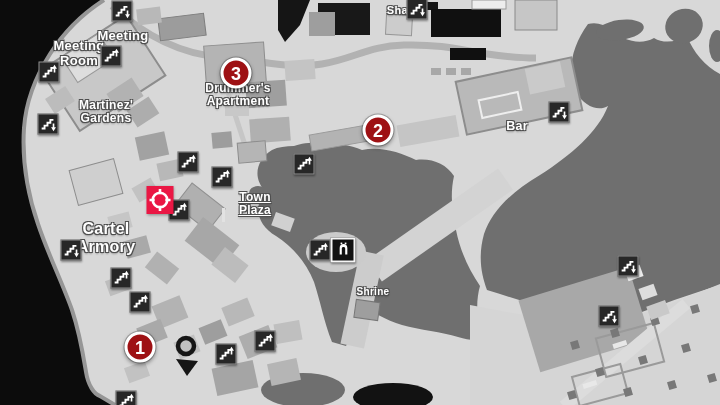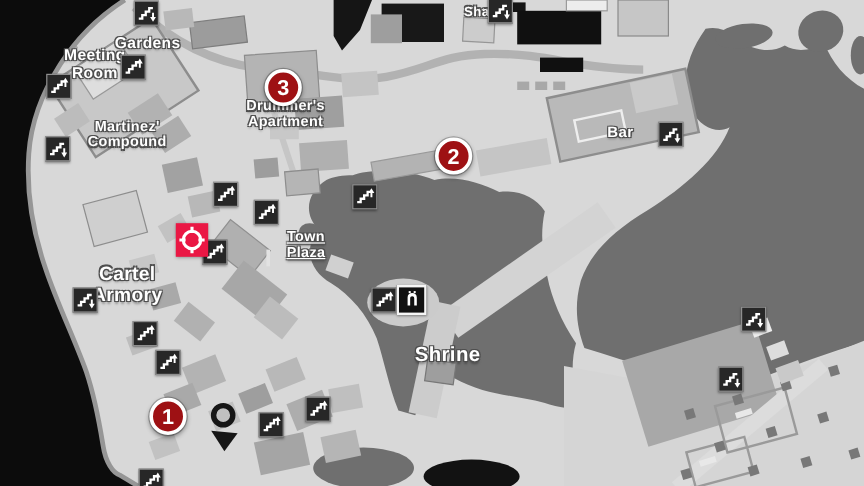--- a/index.html
+++ b/index.html
@@ -141,34 +141,34 @@
     <rect x="275" y="322" width="26" height="20" fill="#bfbfbf" transform="rotate(-10 288 332)"></rect>
     <rect x="214" y="364" width="42" height="28" fill="#a5a5a5" transform="rotate(-12 235 378)"></rect>
     <rect x="269" y="361" width="30" height="22" fill="#b5b5b5" transform="rotate(-12 284 372)"></rect>
     <rect x="126" y="364" width="22" height="16" fill="#c2c2c2" transform="rotate(-20 137 372)"></rect>
 
     <path d="M0,0 L104,0 C82,14 64,32 50,54 C36,76 26,100 24,128 C22,158 27,192 38,224 C48,254 62,282 72,310 C80,334 84,360 86,372 C88,385 94,394 100,396 L115,405 L0,405 Z" fill="#0c0c0c"></path>
     <path d="M104,0 C82,14 64,32 50,54 C36,76 26,100 24,128 C22,158 27,192 38,224 C48,254 62,282 72,310 C80,334 84,360 86,372 C88,385 94,394 100,396 L115,405" stroke="#969696" stroke-width="4" fill="none"></path>
   </svg>
 
   <div class="layer" id="labels-layer">
-      <div class="map-label" style="left: 123px; top: 29px; font-size: 13px;">Gardens</div>
+      <div class="map-label" style="left: 123px; top: 29px; font-size: 13px;">Meeting</div>
       <div class="map-label" style="left: 79px; top: 39px; font-size: 13px;">Meeting
 Room</div>
       <div class="map-label" style="left: 106px; top: 99px; font-size: 12px;">Martinez'
-Compound</div>
+Gardens</div>
       <div class="map-label" style="left: 238px; top: 82px; font-size: 12px;">Drummer's
 Apartment</div>
       <div class="map-label" style="left: 406px; top: 4px; font-size: 11px;">Shanty</div>
-      <div class="map-label" style="left: 517px; top: 103px; font-size: 12.5px;">Bar</div>
+      <div class="map-label" style="left: 517px; top: 119px; font-size: 12.5px;">Bar</div>
       <div class="map-label" style="left: 255px; top: 191px; font-size: 12px; text-decoration: underline;">Town
 Plaza</div>
       <div class="map-label" style="left: 106px; top: 220px; font-size: 16px;">Cartel
 Armory</div>
-      <div class="map-label" style="left: 373px; top: 286px; font-size: 17px;">Shrine</div>
+      <div class="map-label" style="left: 373px; top: 286px; font-size: 10px;">Shrine</div>
     </div>
   <div class="layer" id="icons-layer">
       <div class="stairs-icon" data-dir="down" style="left: 122px; top: 11px;">
     <svg viewBox="0 0 21 21">
       <path class="steps" d="M3.5,15.5 h3.2 v-3.2 h3.2 v-3.2 h3.2 v-3.2 h3.4" stroke="#fff" stroke-width="2.1" fill="none"></path>
       <g class="arr arr-up">
         <path d="M16.6,11 V6" stroke="#fff" stroke-width="1.8"></path>
         <path d="M13.9,7 L19.3,7 L16.6,2.6 Z" fill="#fff"></path>
       </g>
       <g class="arr arr-down">

